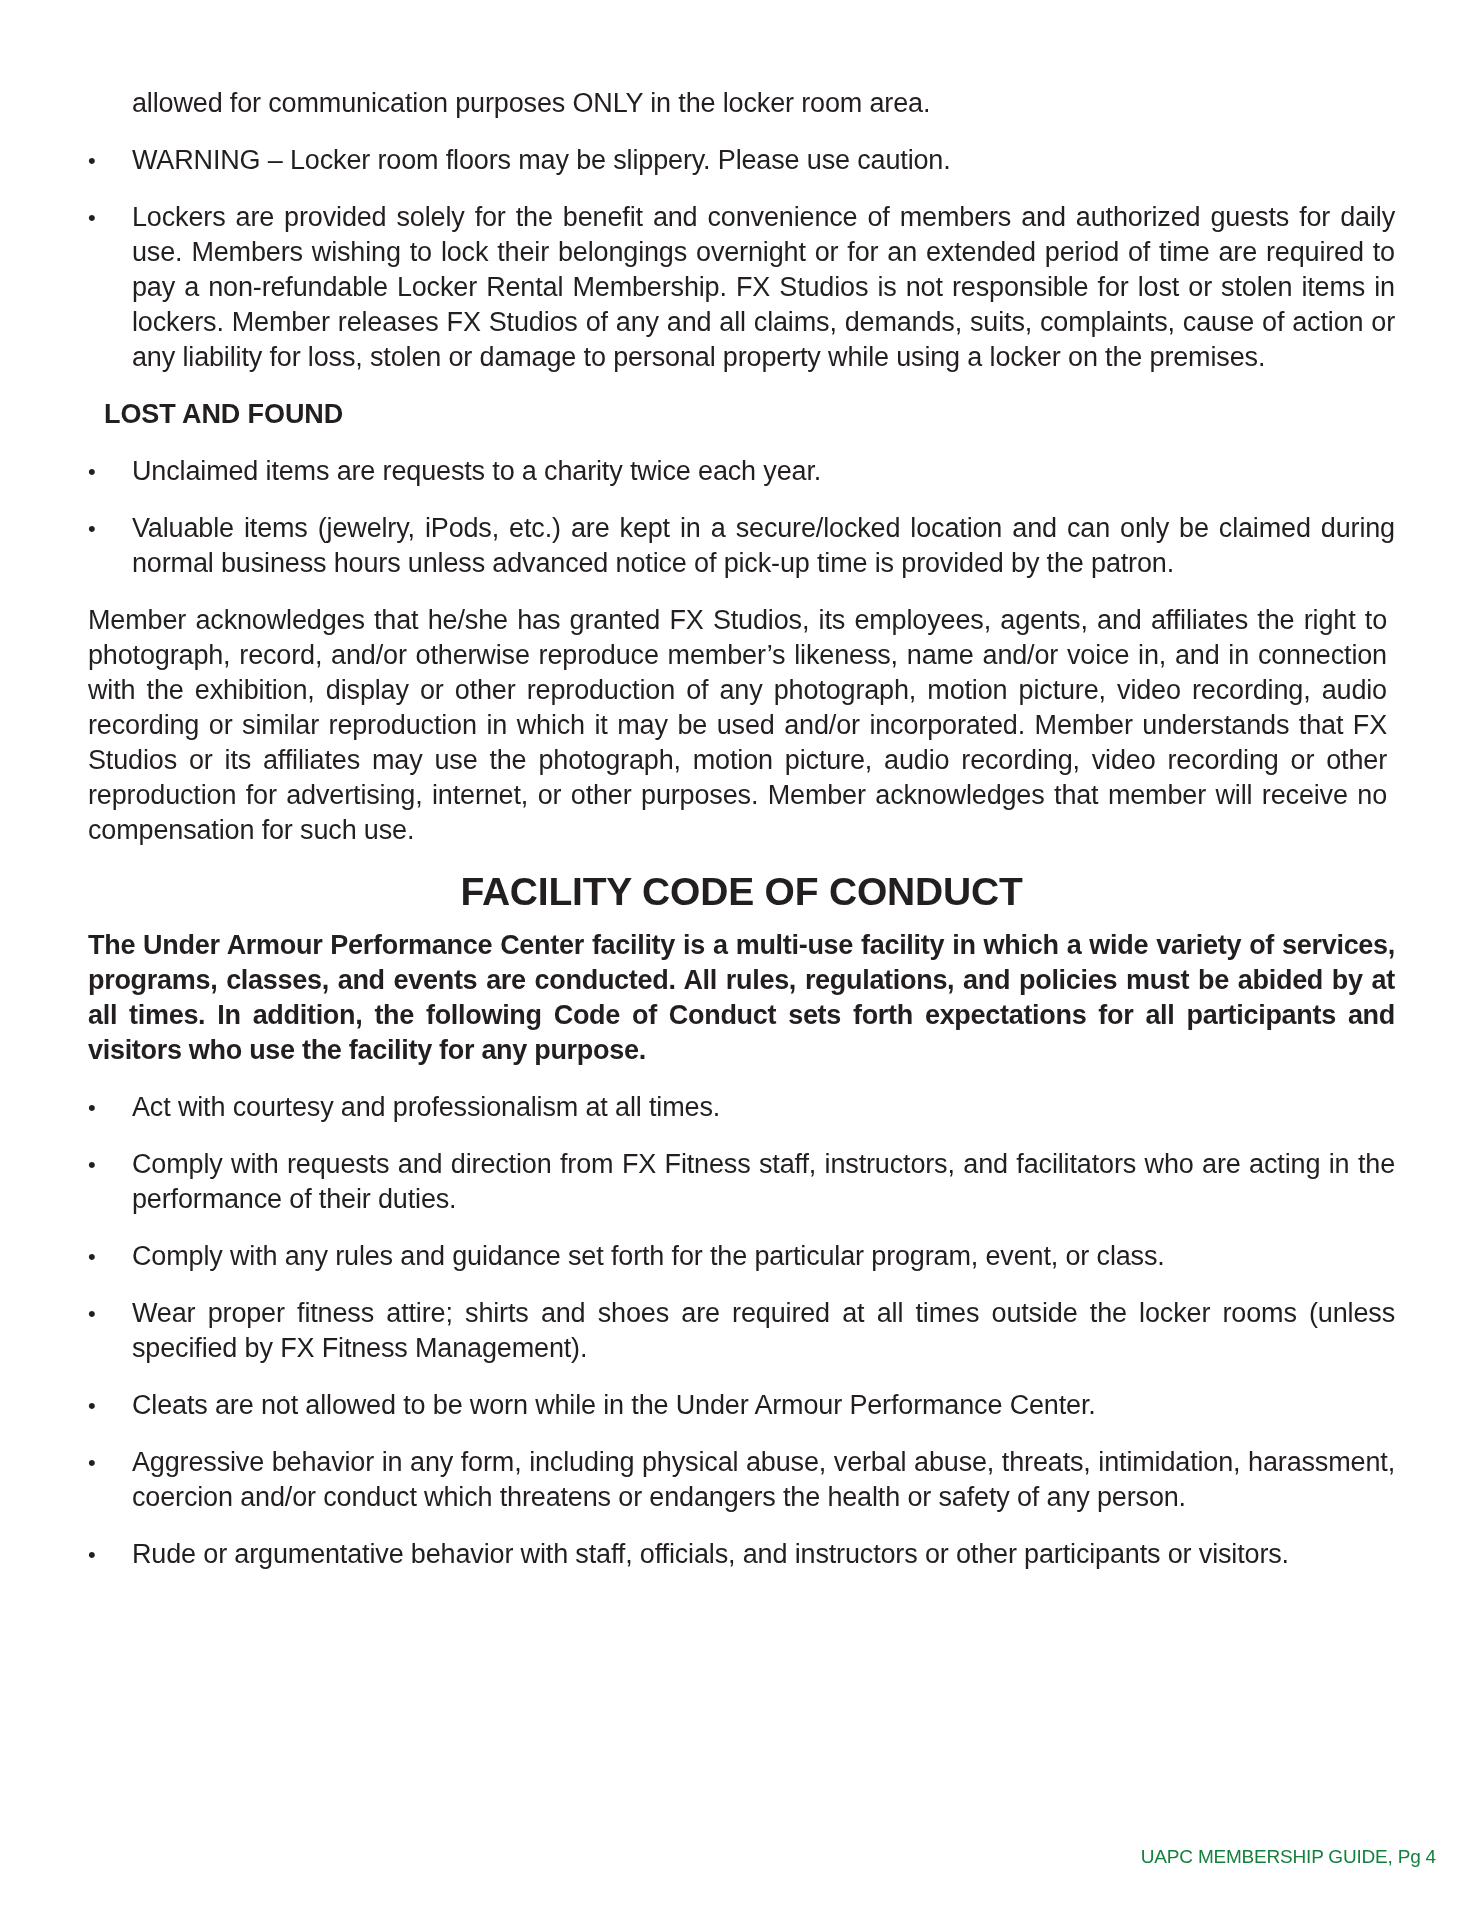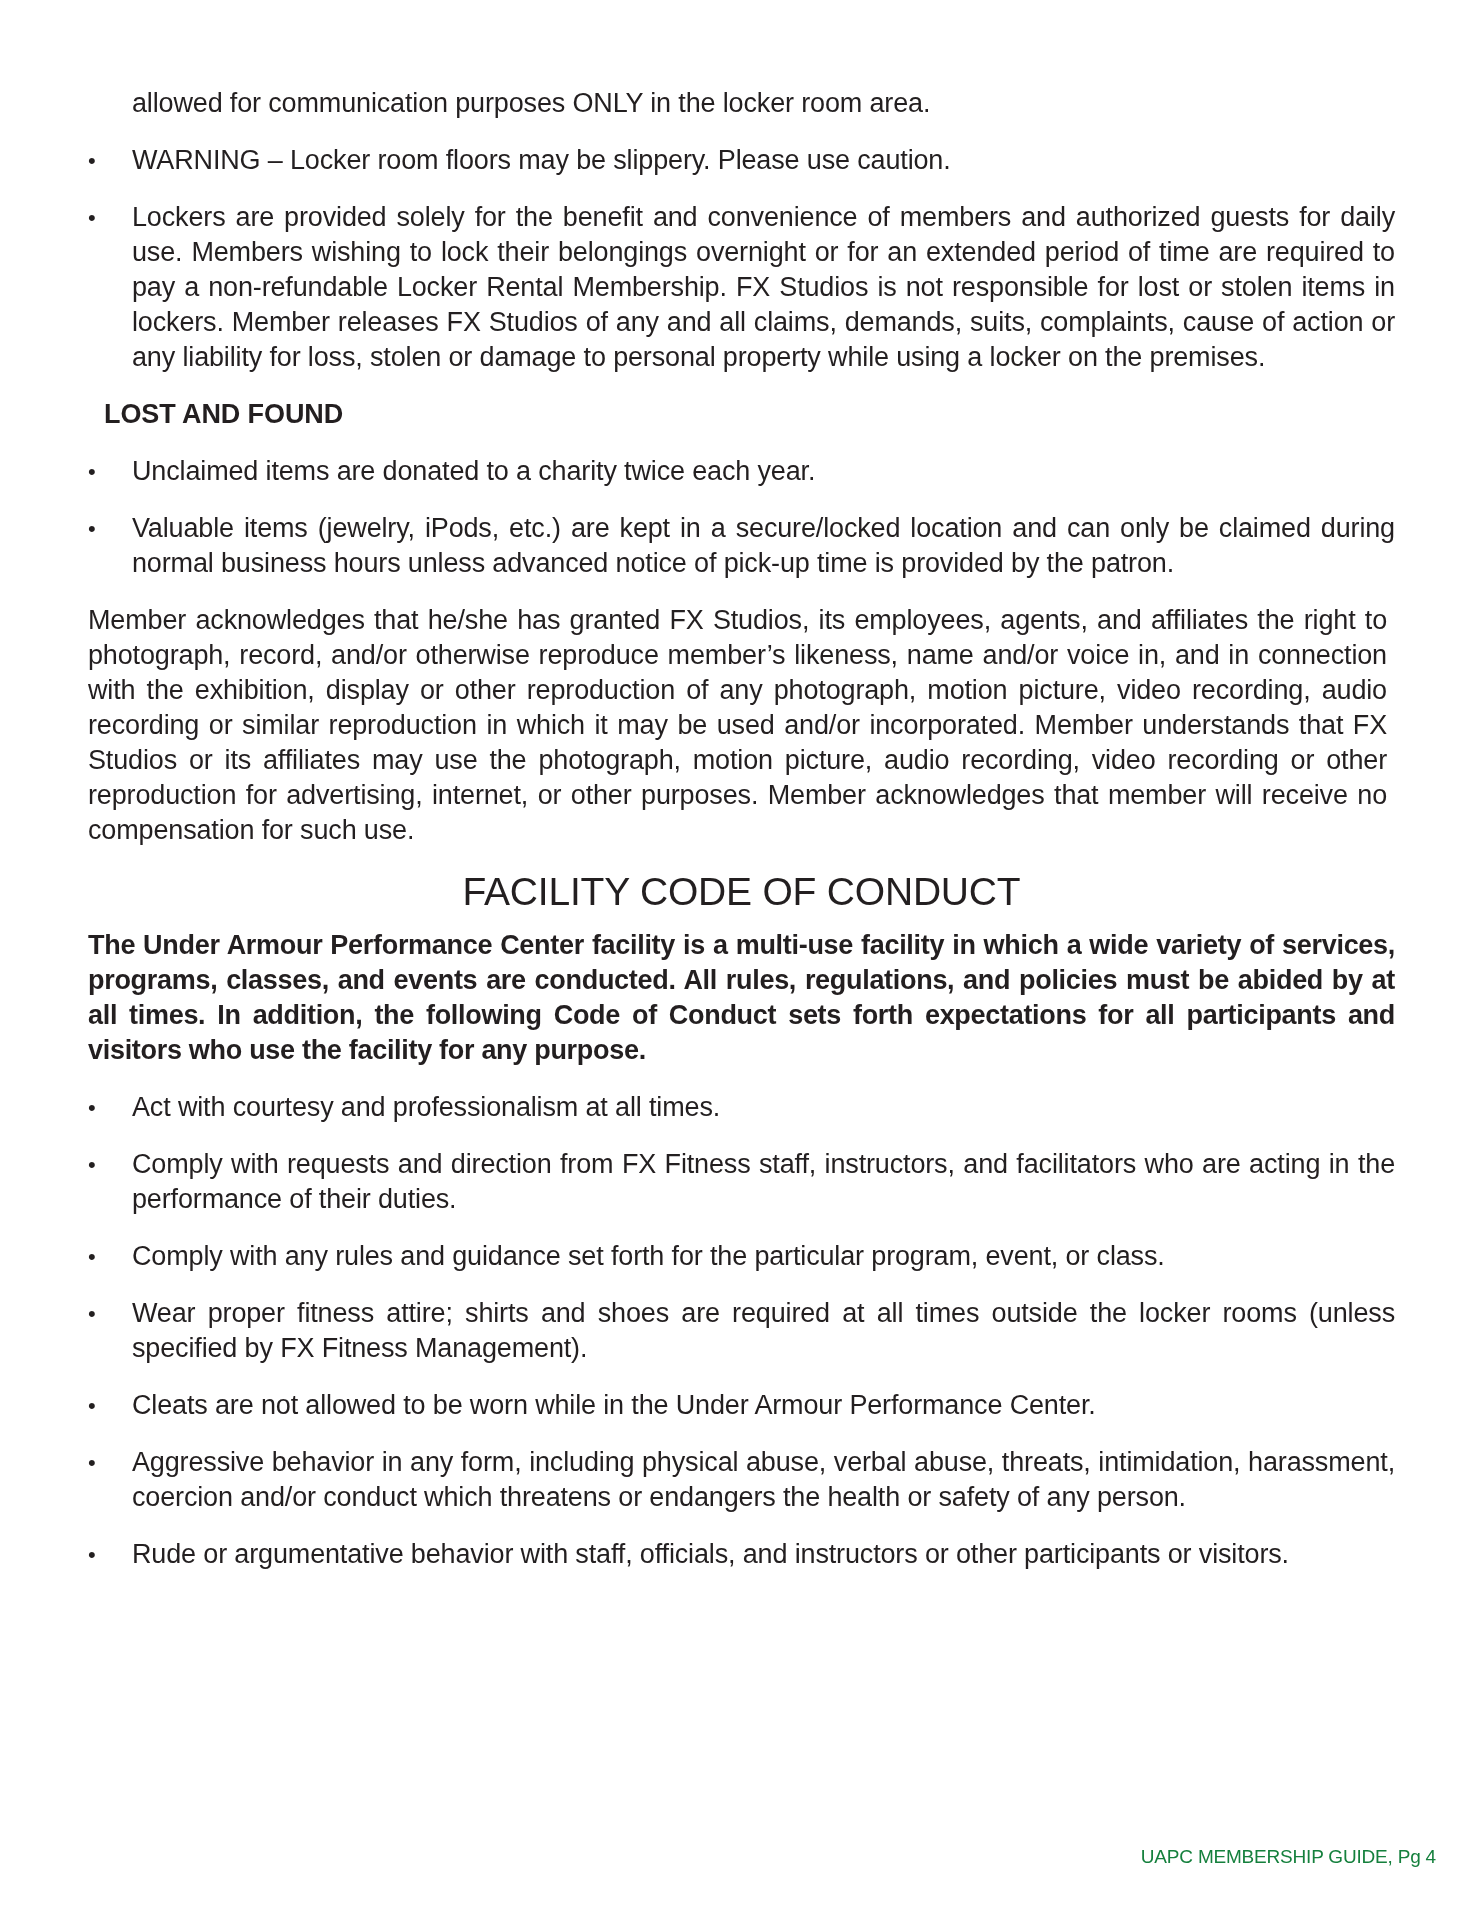--- a/index.html
+++ b/index.html
@@ -54,21 +54,21 @@
     .heading {
       font-size: 27px;
       line-height: 35px;
       font-weight: bold;
       margin: 0 0 22px 16px;
       letter-spacing: -0.1px;
     }
     .title {
       font-size: 39px;
       line-height: 44px;
-      font-weight: normal;
+      font-weight: bold;
       text-align: center;
       margin: 0 0 14px 0;
       letter-spacing: -0.2px;
     }
     .bold-para {
       font-size: 27px;
       line-height: 35px;
       font-weight: bold;
       text-align: justify;
       margin: 8px 0 22px 0;
@@ -97,21 +97,21 @@
     <div class="bullet">
       <span class="dot">•</span>
       <span class="txt">Lockers are provided solely for the benefit and convenience of members and authorized guests for daily use. Members wishing to lock their belongings overnight or for an extended period of time are required to pay a non-refundable Locker Rental Membership.  FX Studios is not responsible for lost or stolen items in lockers. Member releases FX Studios of any and all claims, demands, suits, complaints, cause of action or any liability for loss, stolen or damage to personal property while using a locker on the premises.</span>
     </div>
   </section>
 
   <section>
     <h3 class="heading">LOST AND FOUND</h3>
     <div class="bullet">
       <span class="dot">•</span>
-      <span class="txt">Unclaimed items are donated to a charity twice each year.</span>
+      <span class="txt">Unclaimed items are requests to a charity twice each year.</span>
     </div>
     <div class="bullet">
       <span class="dot">•</span>
       <span class="txt">Valuable items (jewelry, iPods, etc.) are kept in a secure/locked location and can only be claimed during normal business hours unless advanced notice of pick-up time is provided by the patron.</span>
     </div>
   </section>
 
   <section>
     <p class="para">Member acknowledges that he/she has granted FX Studios, its employees, agents, and affiliates the right to photograph, record, and/or otherwise reproduce member’s likeness, name and/or voice in, and in connection with the exhibition, display or other reproduction of any photograph, motion picture, video recording, audio recording or similar reproduction in which it may be used and/or incorporated. Member understands that FX Studios or its affiliates may use the photograph, motion picture, audio recording, video recording or other reproduction for advertising, internet, or other purposes. Member acknowledges that member will receive no compensation for such use.</p>
   </section>

